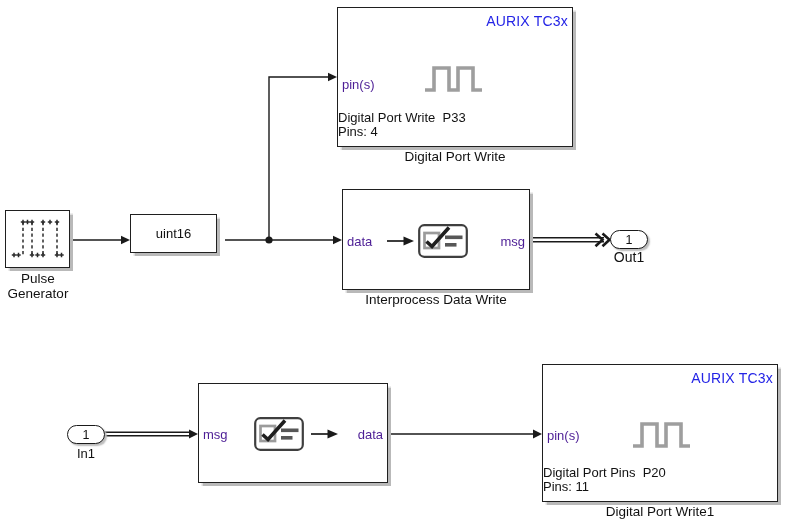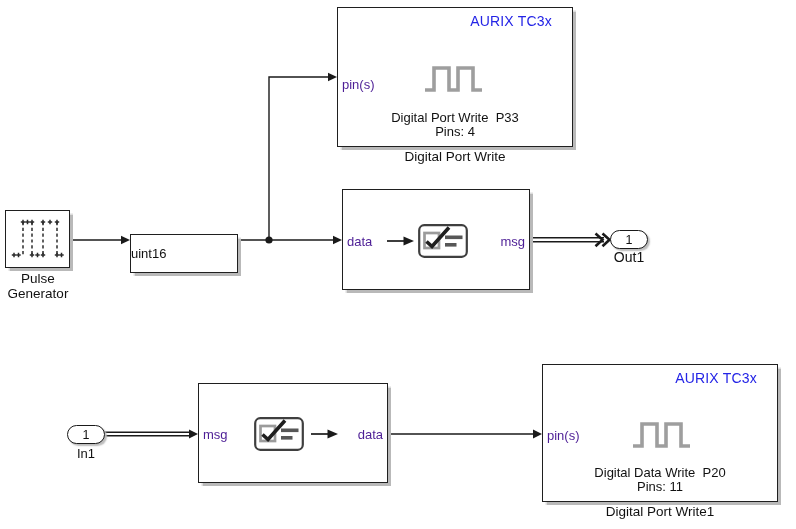--- a/index.html
+++ b/index.html
@@ -15,28 +15,28 @@
   #wires{position:absolute;left:0;top:0;width:796px;height:529px;}
   .wire{stroke:var(--ink);stroke-width:1.4;fill:none;}
   .arrowhead{fill:var(--ink);stroke:none;}
   .chevron{stroke:var(--ink);stroke-width:2.6;fill:none;}
   .branch-dot{fill:var(--ink);}
   .block{
     position:absolute;background:#fff;border:1.5px solid #1f1f1f;box-sizing:border-box;
     box-shadow:2.5px 2.5px 1px #b9b9b9;
   }
   .tag{
-    position:absolute;top:5px;right:20px;color:var(--accent-blue);
+    position:absolute;top:5px;right:4px;color:var(--accent-blue);
     font-size:14px;letter-spacing:.2px;
   }
   .port-label{position:absolute;font-size:13px;color:#4c1d95;}
   .port-in{left:4px;}
   .port-out{right:4px;}
   .mask-text{
-    position:absolute;left:0;right:0;bottom:7px;text-align:center;
+    position:absolute;left:0;right:0;bottom:7px;
     font-size:13px;line-height:1.06;white-space:pre;color:#111;
   }
   .block-label{
     position:absolute;text-align:center;font-size:13.5px;color:#111;line-height:1.1;
   }
   .glyph{position:absolute;}
   .glyph path{stroke:var(--glyph-gray);}
   .pill{
     position:absolute;width:38px;height:19px;border:1.4px solid #1a1a1a;border-radius:10px;
     background:#fff;box-sizing:border-box;display:flex;align-items:center;justify-content:center;
@@ -109,39 +109,40 @@
                  M19.8,40 h4.4 M22,37.8 v4.4 M25.3,40 h4.4 M27.5,37.8 v4.4 M30.8,40 h4.4 M33,37.8 v4.4
                  M44.8,40 h4.4 M47,37.8 v4.4 M49.3,40 h4.4 M51.5,37.8 v4.4"></path>
       </g>
     </svg>
   </div>
   <div class="block-label" style="left:0px;top:272px;width:76px;">
     <div>Pulse</div>
     <div>Generator</div>
   </div>
 
-  <div class="block" style="left:130px;top:234px;width:108px;height:39px;display:flex;align-items:center;">
+  <div class="block" style="left:130px;top:214px;width:87px;height:39px;display:flex;align-items:center;justify-content:center;">
     <span style="font-size:13px;">uint16</span>
   </div>
 
   <div class="block" style="left:342px;top:189px;width:188px;height:101px;">
     <div class="port-label port-in" style="top:44px;">data</div>
     <div class="port-label port-out" style="top:44px;">msg</div>
     <svg class="iconsvg" style="left:44px;top:45px;" width="27" height="12" viewBox="0 0 27 12">
       <line x1="0" y1="6" x2="17.5" y2="6" stroke="#1a1a1a" stroke-width="1.7"></line>
       <polygon points="27,6 16.5,1.5 16.5,10.5" fill="#1a1a1a"></polygon>
     </svg>
     <svg class="iconsvg" style="left:75px;top:34px;" width="50" height="34" viewBox="0 0 50 34">
       <rect x="1.2" y="1.2" width="47.6" height="31.6" rx="5" fill="#fff" stroke="#3f3f3f" stroke-width="2.2"></rect>
       <rect x="6.5" y="9" width="14.5" height="15" fill="none" stroke="#9b9b9b" stroke-width="2.7"></rect>
       <path d="M8.5,17.5 L14,22.5 L31,3.5" fill="none" stroke="#1f1f1f" stroke-width="3.6"></path>
       <rect x="27" y="11.5" width="17.5" height="3.6" fill="#575757"></rect>
       <rect x="27" y="19" width="11.5" height="3.6" fill="#575757"></rect>
     </svg>
   </div>
+  <div class="block-label" style="left:342px;top:293px;width:188px;">Interprocess Data Write</div>
 
   <div class="pill" style="left:610px;top:230px;">
     <span>1</span>
   </div>
   <div class="block-label" style="left:591px;top:250px;width:76px;font-size:14px;">Out1</div>
 
   <div class="pill" style="left:67px;top:425px;">
     <span>1</span>
   </div>
   <div class="block-label" style="left:48px;top:447px;width:76px;font-size:13px;">In1</div>
@@ -161,17 +162,17 @@
       <polygon points="27,6 16.5,1.5 16.5,10.5" fill="#1a1a1a"></polygon>
     </svg>
   </div>
 
   <div class="block" style="left:542px;top:364px;width:236px;height:138px;">
     <div class="tag">AURIX TC3x</div>
     <div class="port-label port-in" style="top:63px;">pin(s)</div>
     <svg class="glyph" style="left:88px;top:55px;" width="62" height="29" viewBox="0 0 60 29">
       <path d="M1,26 H10 V4 H25 V26 H34 V4 H49 V26 H58" fill="none" stroke-width="3.6"></path>
     </svg>
-    <div class="mask-text"><div>Digital Data Write  P20</div><div>Pins: 11</div></div>
+    <div class="mask-text"><div>Digital Port Pins  P20</div><div>Pins: 11</div></div>
   </div>
   <div class="block-label" style="left:542px;top:505px;width:236px;">Digital Port Write1</div>
 
 </div>
 
 </body></html>

